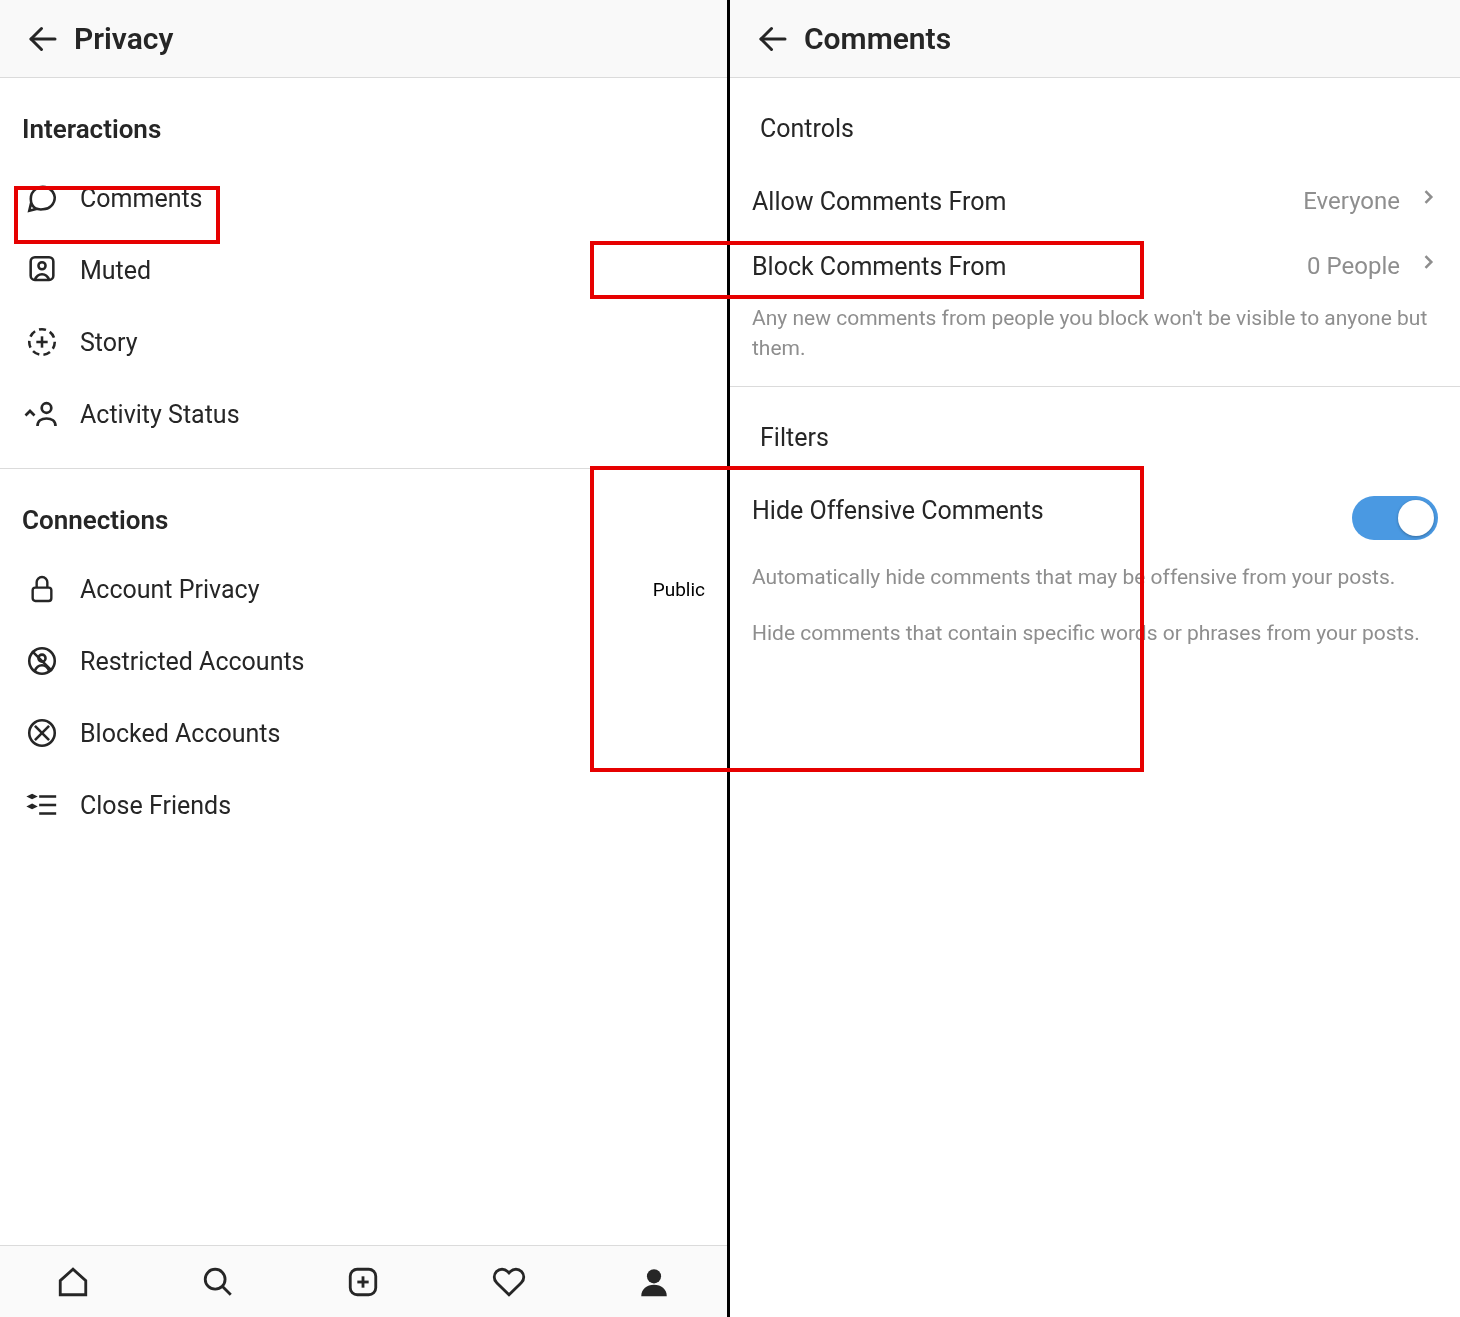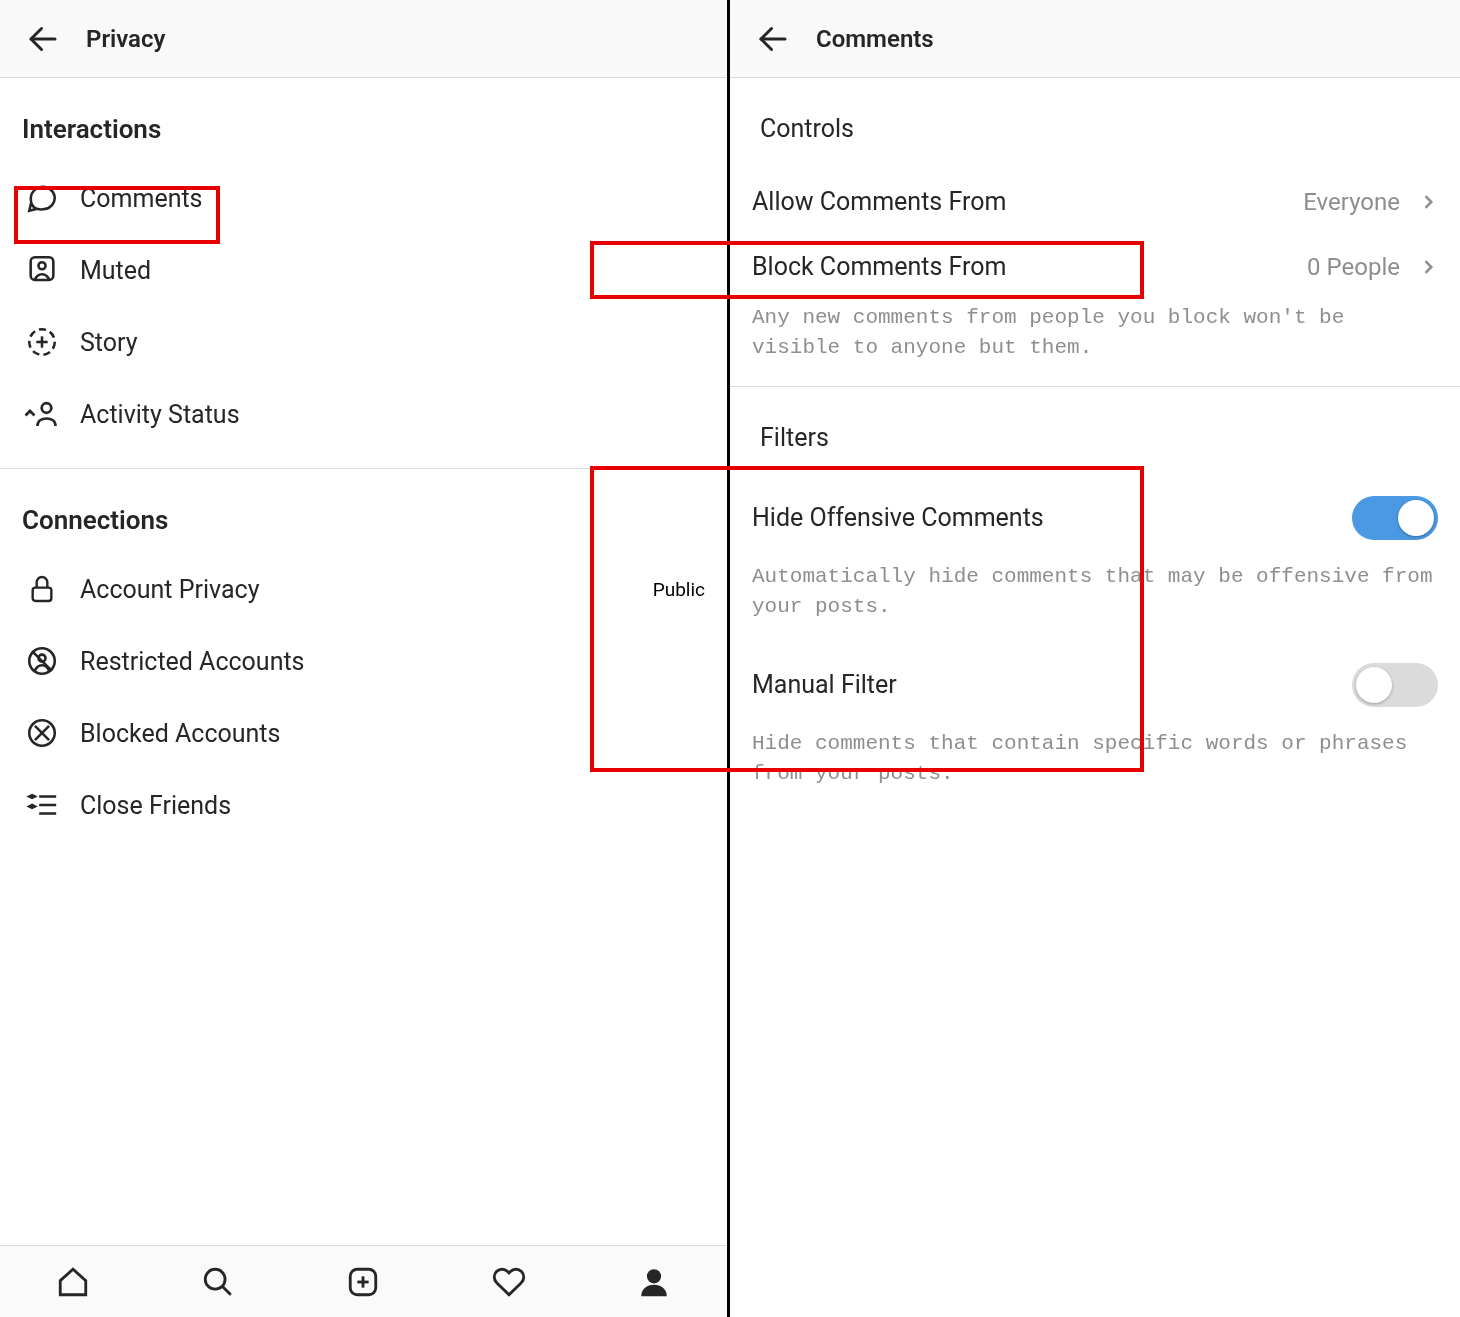--- a/index.html
+++ b/index.html
@@ -26,23 +26,23 @@
     display: flex;
     align-items: center;
     padding: 0 20px;
   }
   .back-btn {
     width: 46px; height:46px;
     display:flex; align-items:center; justify-content:center;
     cursor:pointer;
   }
   .header-title {
-    font-size: 24px;
+    font-size: 30px;
     font-weight: 600;
-    margin-left: 20px;
+    margin-left: 8px;
   }
   .section-title {
     font-size: 26px;
     font-weight: 600;
     padding: 36px 22px 18px 22px;
   }
   .list-item {
     display:flex; align-items:center;
     padding: 16px 22px;
     font-size: 25px;
@@ -73,34 +73,33 @@
     display:flex; align-items:center; justify-content:space-around;
   }
   .nav-icon { width:40px; height:40px; display:flex; align-items:center; justify-content:center; cursor:pointer;}
   
   
   .r-section-title {
     font-size:25px; color:#262626;
     padding: 36px 22px 26px 30px;
   }
   .r-item {
-    display:flex; align-items:center;
+    display:flex; 
     padding: 18px 22px;
     font-size:25px;
   }
   .r-item .label { flex:1; }
   .r-item .value {
     color:#8e8e8e; font-size:24px; margin-right:18px;
   }
   .r-item .chev { color:#8e8e8e; }
   .r-desc {
     font-size:21px; color:#8e8e8e;
     padding: 4px 22px 22px 22px;
     line-height:1.45;
-    font-family:Liberation Mono, monospace;
   }
   .r-divider { height:1px; background:#dbdbdb; }
   .toggle {
     width: 86px; height:44px; border-radius:22px;
     position:relative; flex-shrink:0;
   }
   .toggle .knob {
     width:36px; height:36px; border-radius:50%; background:#fff;
     position:absolute; top:4px;
     box-shadow:0 1px 3px rgba(0,0,0,0.3);
@@ -318,23 +317,17 @@
   <div class="r-section-title">Filters</div>
 
   <div class="r-item">
     <span class="label">Hide Offensive Comments</span>
     <div class="toggle on">
         <div class="knob"></div>
       </div>
   </div>
   <div class="r-desc">Automatically hide comments that may be offensive from your posts.</div>
 
-  <div class="r-item">
-    <span class="label">Manual Filter</span>
-    <div class="toggle off">
-        <div class="knob"></div>
-      </div>
-  </div>
   <div class="r-desc">Hide comments that contain specific words or phrases from your posts.</div>
 </div>
 
 <div class="hl-block-comments"></div>
 <div class="hl-filters"></div>
 
 </body></html>

